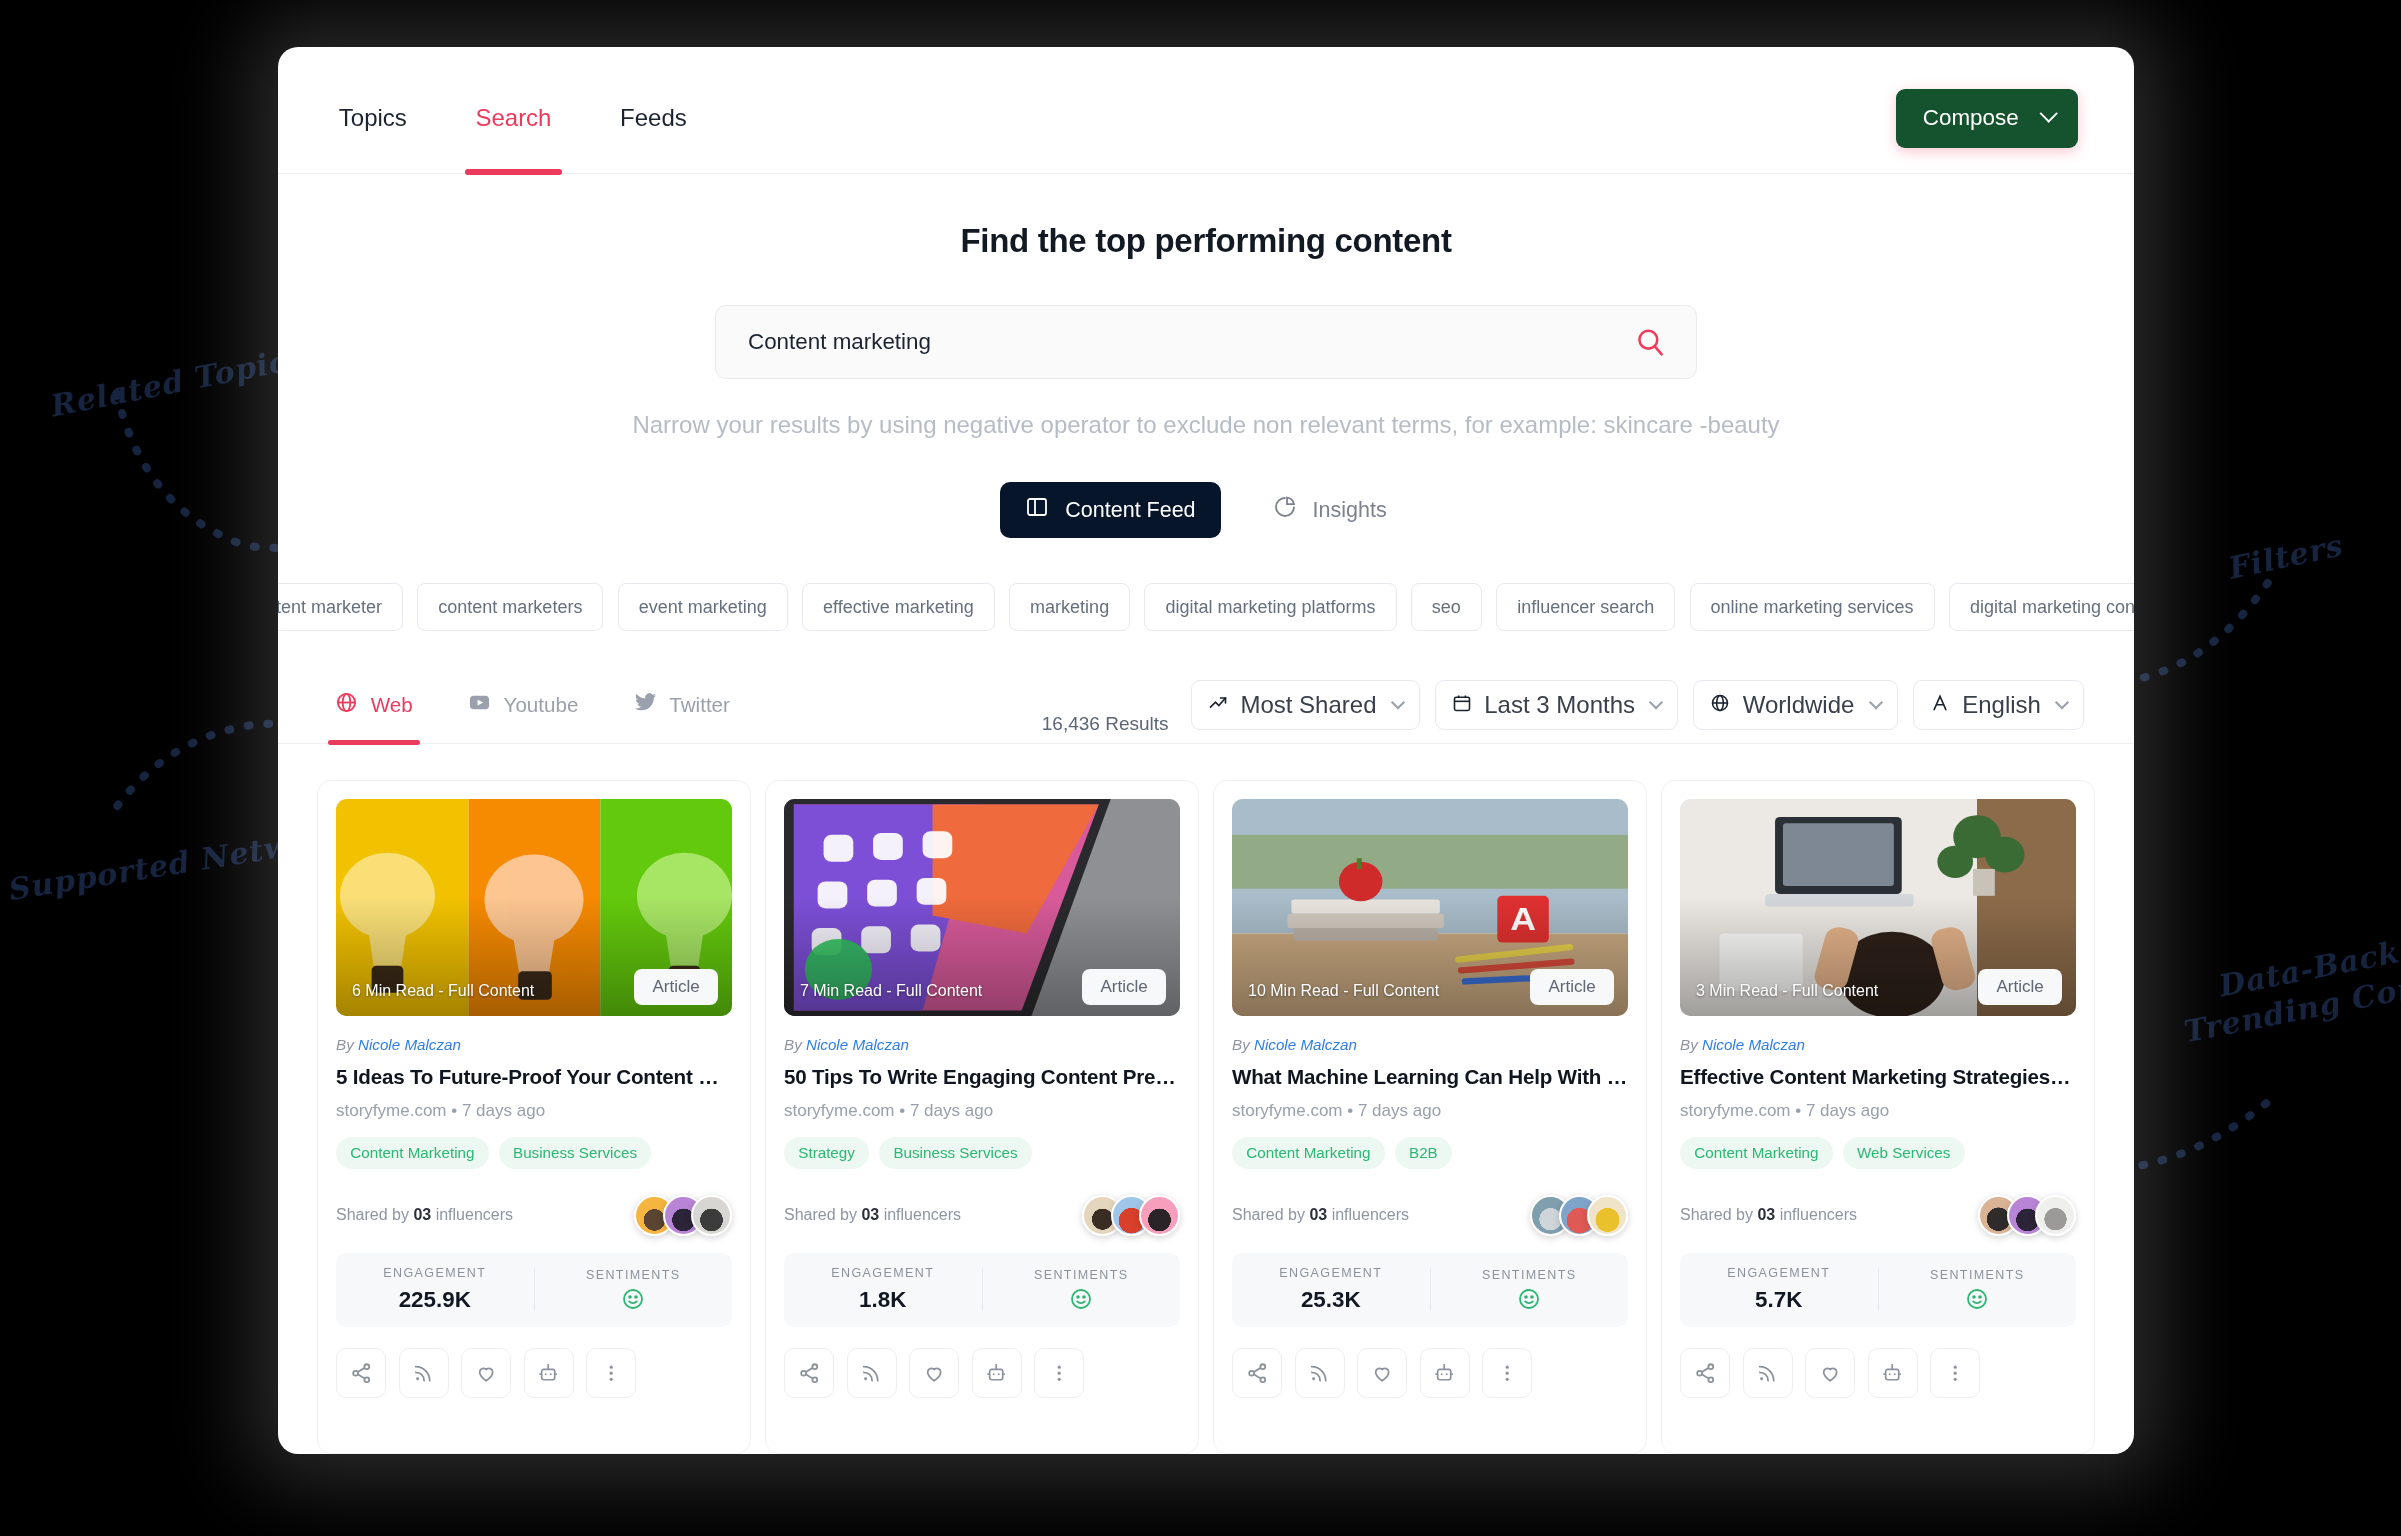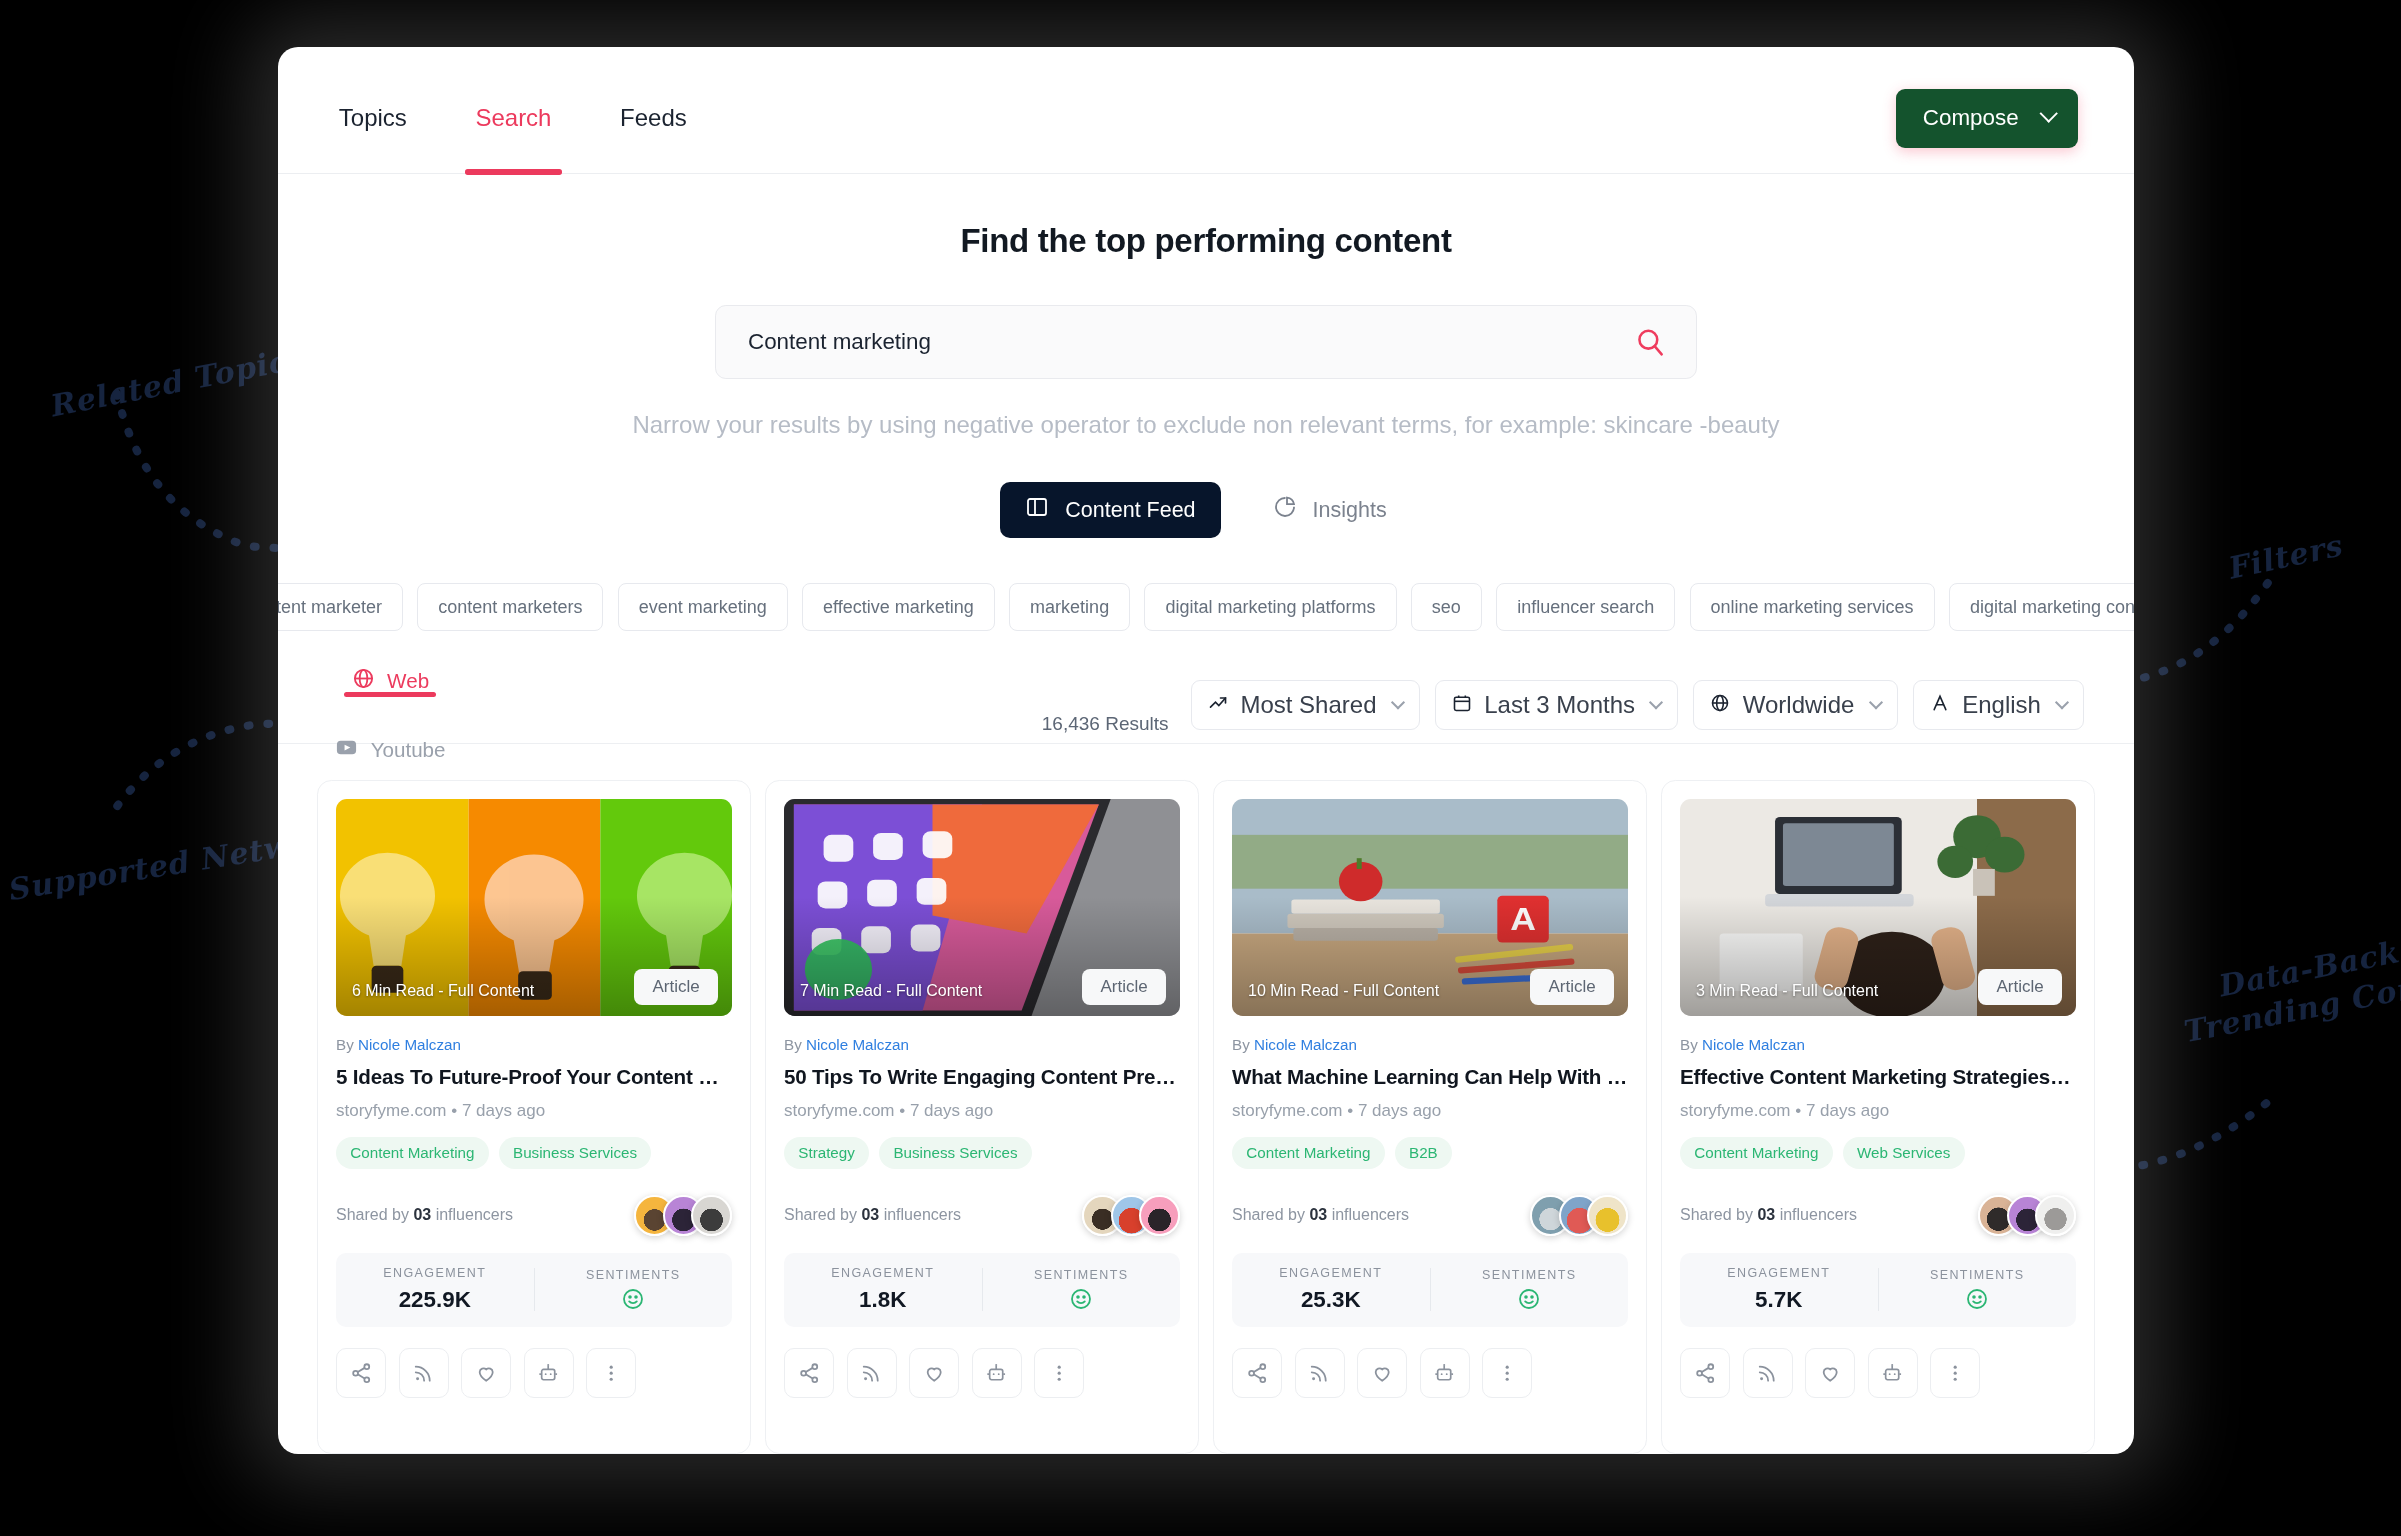--- a/index.html
+++ b/index.html
@@ -166,21 +166,21 @@
 
   
   .filterbar {
     margin-top: 36px;
     border-bottom: 1.8px solid #edeff2;
     padding: 0 50px;
     display: flex; align-items: center;
     height: 77px;
     flex: none;
   }
-  .net-tabs { display: flex; align-items: center; gap: 41px; height: 100%; flex-direction: column; }
+  .net-tabs { display: flex; align-items: center; gap: 41px; height: 100%; }
   .net-tab {
     position: relative;
     display: flex; align-items: center; gap: 12.5px;
     height: 100%;
     font-size: 20.6px;
     color: #9aa1ac;
     padding: 0 7.2px;
     cursor: pointer;
   }
   .net-tab.active { color: #ec3a5d; }
@@ -243,21 +243,21 @@
     text-shadow: 0 0.9px 2.7px rgba(0,0,0,0.45);
   }
   .type-badge {
     position: absolute; right: 14.3px; bottom: 11px;
     background: #f7f8f9;
     color: #5d6673;
     font-size: 17px;
     border-radius: 8px;
     padding: 8px 18px;
   }
-  .byline { margin-top: 20px; font-size: 15.2px; color: #8d95a1; }
+  .byline { margin-top: 20px; font-size: 15.2px; color: #8d95a1; font-style: italic; }
   .byline b { color: #2f7fe0; font-weight: 400; }
   .card-title {
     margin-top: 11.7px;
     font-size: 20.6px;
     font-weight: 700;
     color: #10161f;
     letter-spacing: -0.2px;
     white-space: nowrap;
     overflow: hidden;
     text-overflow: ellipsis;

